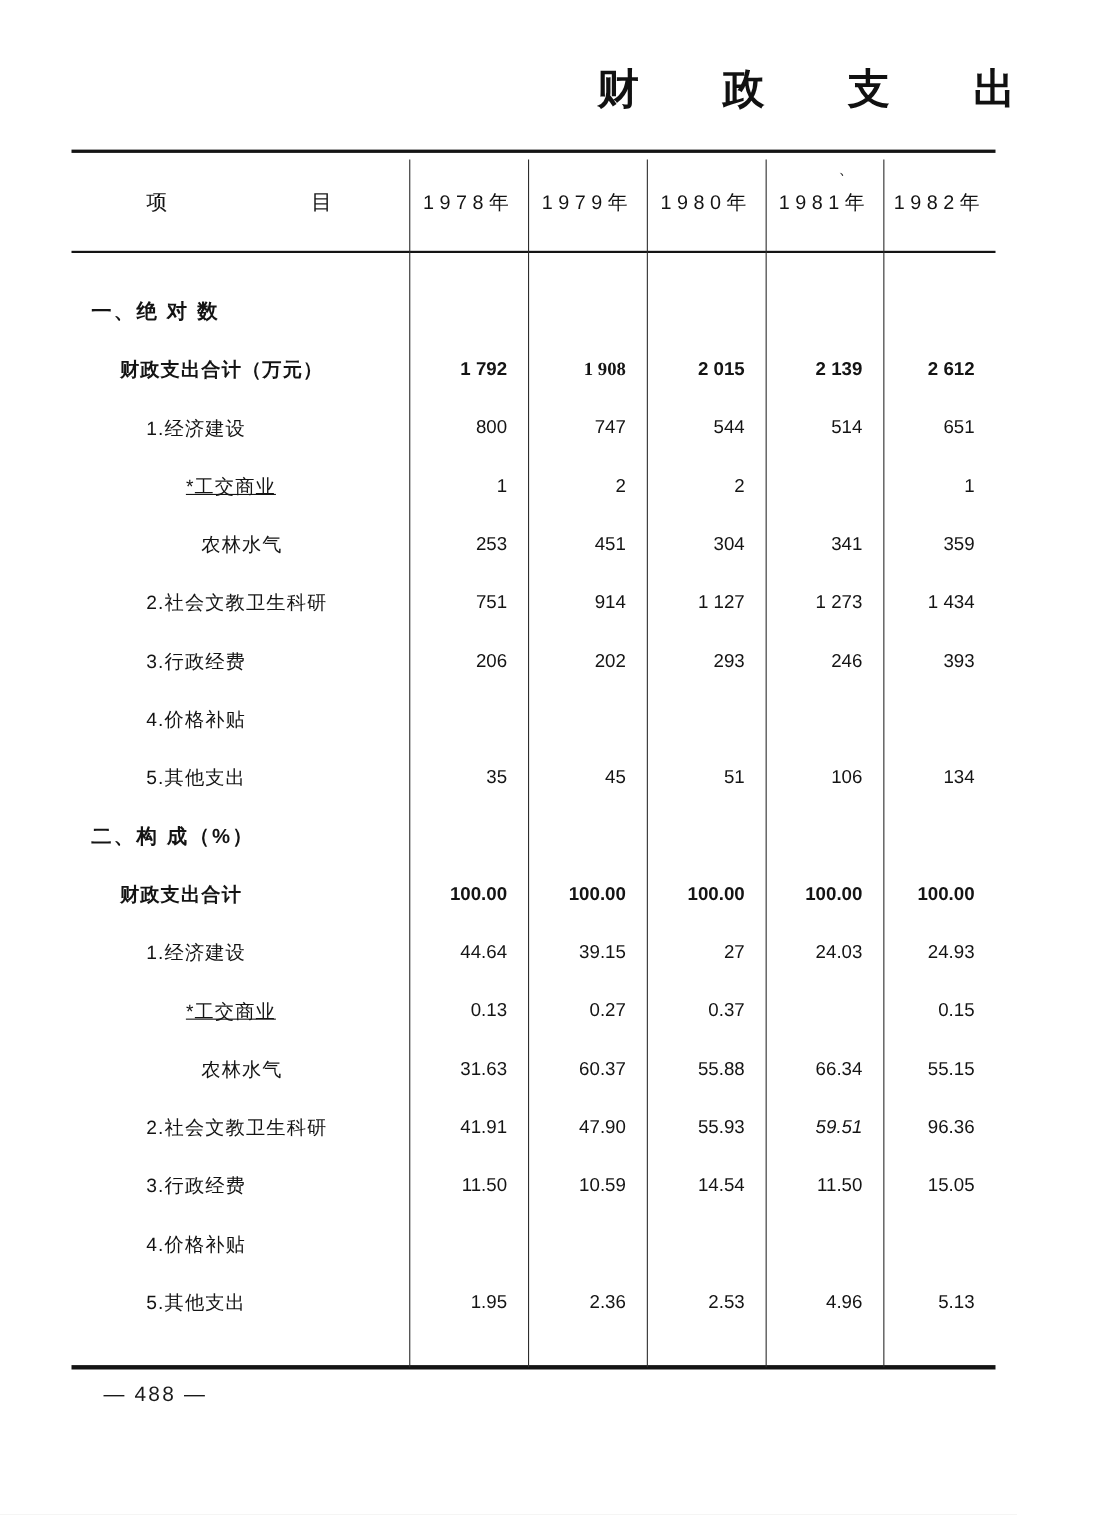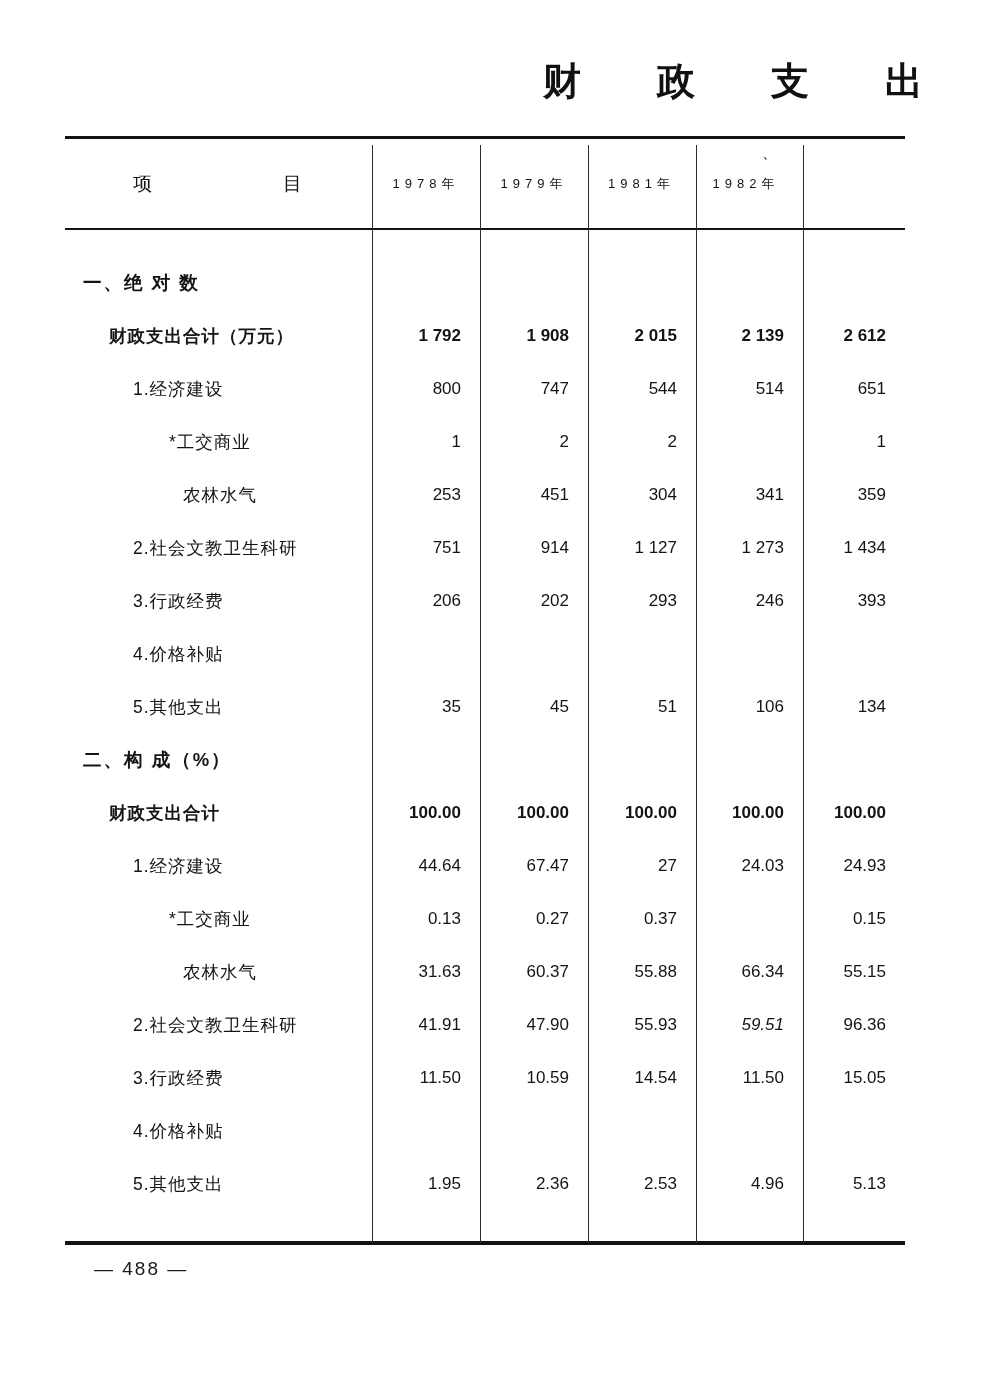--- a/index.html
+++ b/index.html
@@ -55,21 +55,21 @@
     display: flex;
     align-items: center;
     justify-content: space-between;
     padding: 0 70px 0 68px;
     font-size: 19px;
   }
   .year-cell {
     display: flex;
     align-items: center;
     justify-content: center;
-    font-size: 13px;
+    font-size: 18px;
     letter-spacing: 5px;
     white-space: nowrap;
   }
   .scan-mark {
     position: absolute;
     left: 697px;
     top: 8px;
     font-size: 15px;
     color: #222;
   }
@@ -87,21 +87,21 @@
   .trow.bold { font-weight: 700; }
   .label-cell {
     width: 307px;
     font-size: 17.5px;
     letter-spacing: 1px;
     white-space: nowrap;
   }
   .lvl0 { padding-left: 18px; font-size: 18.5px; letter-spacing: 2px; }
   .lvl1 { padding-left: 44px; }
   .lvl2 { padding-left: 68px; }
-  .lvl3 { padding-left: 104px; }
+  .lvl3 { padding-left: 104px; text-decoration: underline; }
   .lvl4 { padding-left: 118px; }
   .value-cell {
     text-align: right;
     padding-right: 19px;
     font-size: 17px;
     white-space: nowrap;
   }
   .footer-pagenum {
     position: absolute;
     left: 94px;
@@ -122,20 +122,21 @@
     <div class="rule rule-top"></div>
 
     <div class="header-row">
       <div class="cell item-header-cell">
         <span>项</span>
         <span>目</span>
       </div>
 
     <div class="cell year-cell" style="width: 108px;">1978年</div>
         <div class="cell year-cell" style="width: 108px;">1979年</div>
+        <div class="cell year-cell" style="width: 108px;">1980年</div>
         <div class="cell year-cell" style="width: 107px;">1981年</div>
         <div class="cell year-cell" style="width: 102px;">1982年</div>
       </div>
 
     <span class="scan-mark">、</span>
 
     <div class="rule rule-mid"></div>
 
     <div class="tbody">
 
@@ -143,21 +144,21 @@
           <div class="label-cell lvl0">一、绝 对 数</div>
           <div class="cell value-cell" style="width: 108px;"></div>
           <div class="cell value-cell" style="width: 108px;"></div>
           <div class="cell value-cell" style="width: 108px;"></div>
           <div class="cell value-cell" style="width: 107px;"></div>
           <div class="cell value-cell" style="width: 102px;"></div>
         </div>
         <div class="trow bold">
           <div class="label-cell lvl1">财政支出合计（万元）</div>
           <div class="cell value-cell" style="width: 108px; margin-left: 40px;">1 792</div>
-          <div class="cell value-cell" style="width: 108px;">1 908</div>
+          <div class="cell value-cell" style="width: 108px; font-family: Liberation Serif, serif;">1 908</div>
           <div class="cell value-cell" style="width: 108px;">2 015</div>
           <div class="cell value-cell" style="width: 107px;">2 139</div>
           <div class="cell value-cell" style="width: 102px;">2 612</div>
         </div>
         <div class="trow">
           <div class="label-cell lvl2">1.经济建设</div>
           <div class="cell value-cell" style="width: 108px;">800</div>
           <div class="cell value-cell" style="width: 108px;">747</div>
           <div class="cell value-cell" style="width: 108px;">544</div>
           <div class="cell value-cell" style="width: 107px;">514</div>
@@ -223,21 +224,21 @@
           <div class="label-cell lvl1">财政支出合计</div>
           <div class="cell value-cell" style="width: 108px;">100.00</div>
           <div class="cell value-cell" style="width: 108px;">100.00</div>
           <div class="cell value-cell" style="width: 108px;">100.00</div>
           <div class="cell value-cell" style="width: 107px;">100.00</div>
           <div class="cell value-cell" style="width: 102px;">100.00</div>
         </div>
         <div class="trow">
           <div class="label-cell lvl2">1.经济建设</div>
           <div class="cell value-cell" style="width: 108px;">44.64</div>
-          <div class="cell value-cell" style="width: 108px;">67.47</div>
+          <div class="cell value-cell" style="width: 108px;">39.15</div>
           <div class="cell value-cell" style="width: 108px;">27</div>
           <div class="cell value-cell" style="width: 107px;">24.03</div>
           <div class="cell value-cell" style="width: 102px;">24.93</div>
         </div>
         <div class="trow">
           <div class="label-cell lvl3">*工交商业</div>
           <div class="cell value-cell" style="width: 108px;">0.13</div>
           <div class="cell value-cell" style="width: 108px;">0.27</div>
           <div class="cell value-cell" style="width: 108px;">0.37</div>
           <div class="cell value-cell" style="width: 107px;"></div>

